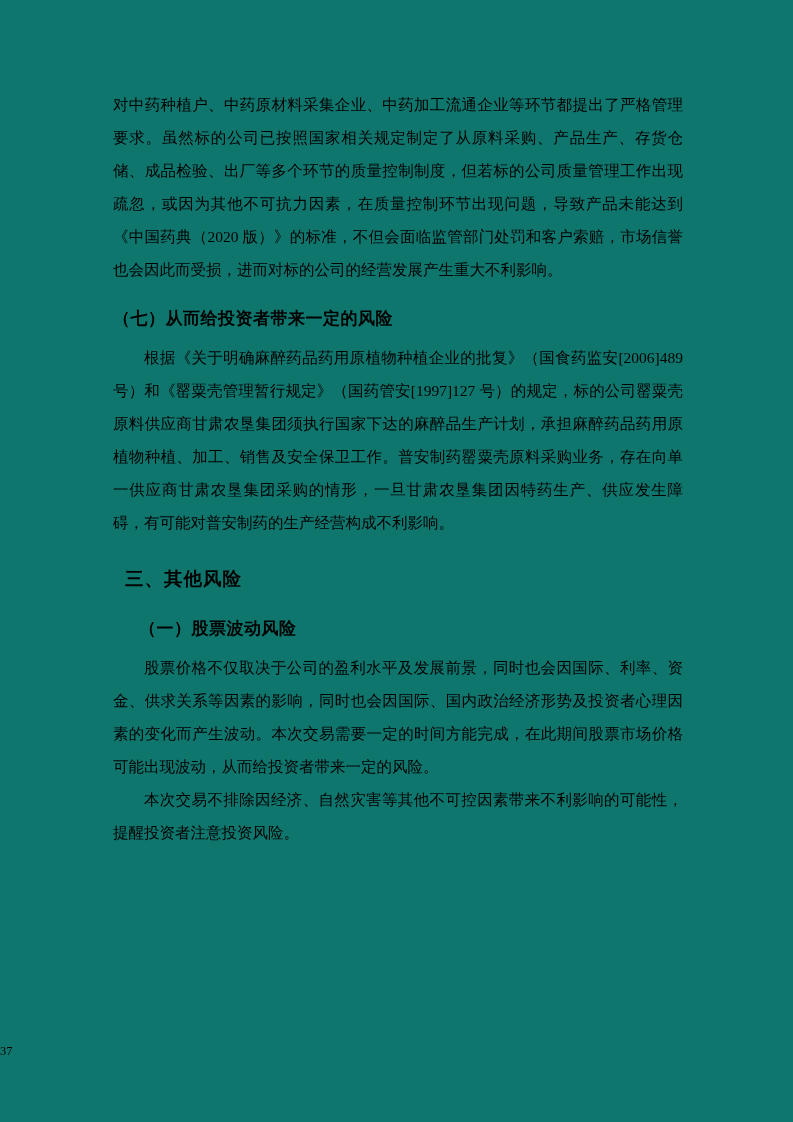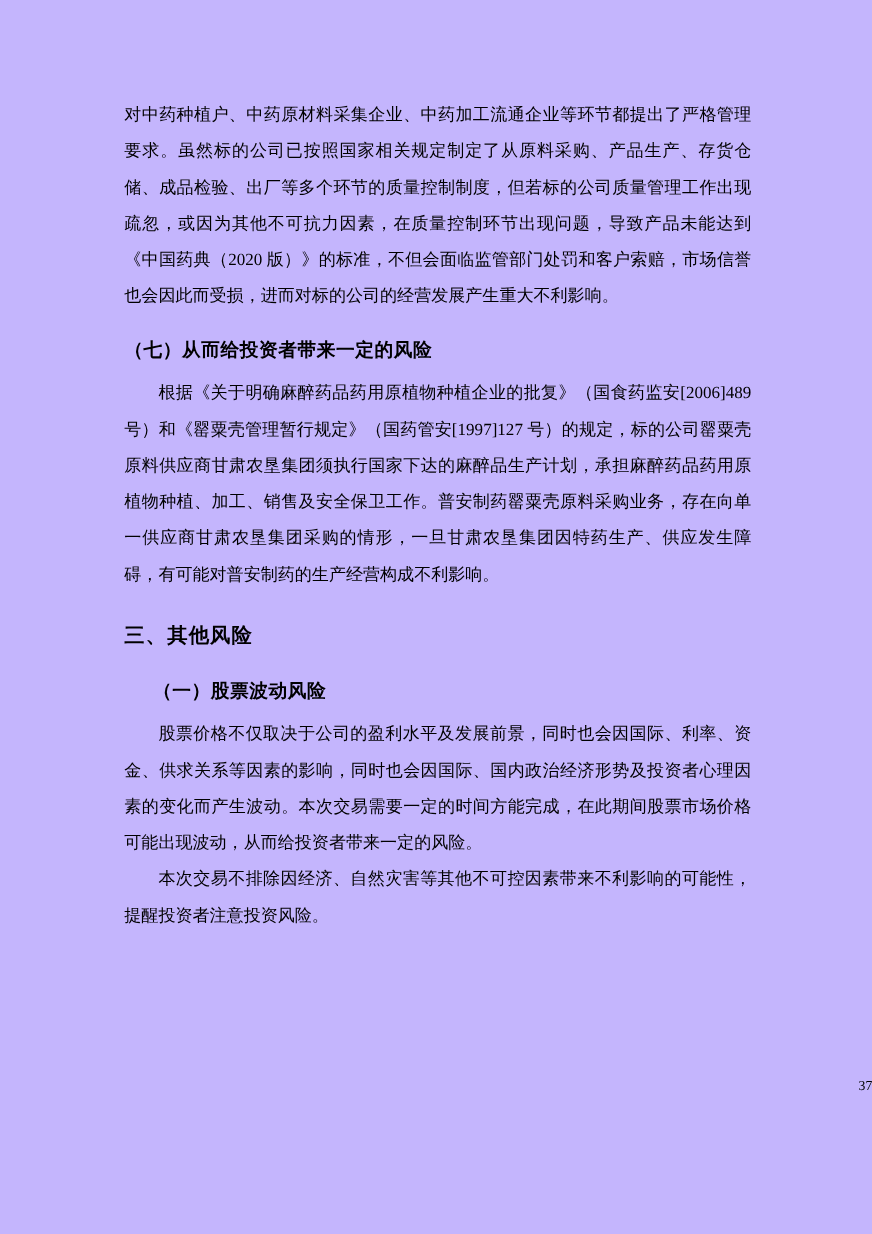--- a/index.html
+++ b/index.html
@@ -7,21 +7,21 @@
     padding: 0;
     background: #c9c9c9;
   }
   body {
     font-family: "Liberation Serif", "DejaVu Serif", serif;
   }
   .page {
     position: relative;
     width: 793px;
     height: 1122px;
-    background: #c4b5fd;
+    background: #0f766e;
     margin: 0 auto;
     overflow: hidden;
     box-sizing: border-box;
   }
   .content {
     position: absolute;
     left: 113px;
     top: 88px;
     width: 570px;
   }
@@ -43,32 +43,32 @@
     line-height: 33px;
     color: #000000;
     margin: 16px 0 6px 0;
     letter-spacing: 0.5px;
   }
   .h1 {
     font-size: 18.5px;
     font-weight: bold;
     line-height: 33px;
     color: #000000;
-    margin: 24px 0 8px 0;
+    margin: 24px 0 8px 12px;
     letter-spacing: 1px;
   }
   .h2.sub {
     margin-left: 26px;
   }
   .page-number {
     position: absolute;
     left: 0;
     right: 0;
-    top: 980px;
-    text-align: right;
+    top: 1044px;
+    text-align: left;
     font-size: 12.5px;
     color: #000000;
     font-family: "Liberation Serif", "DejaVu Serif", serif;
   }
 </style>
 </head>
 <body>
 
 <div class="page">
   <div class="content">

